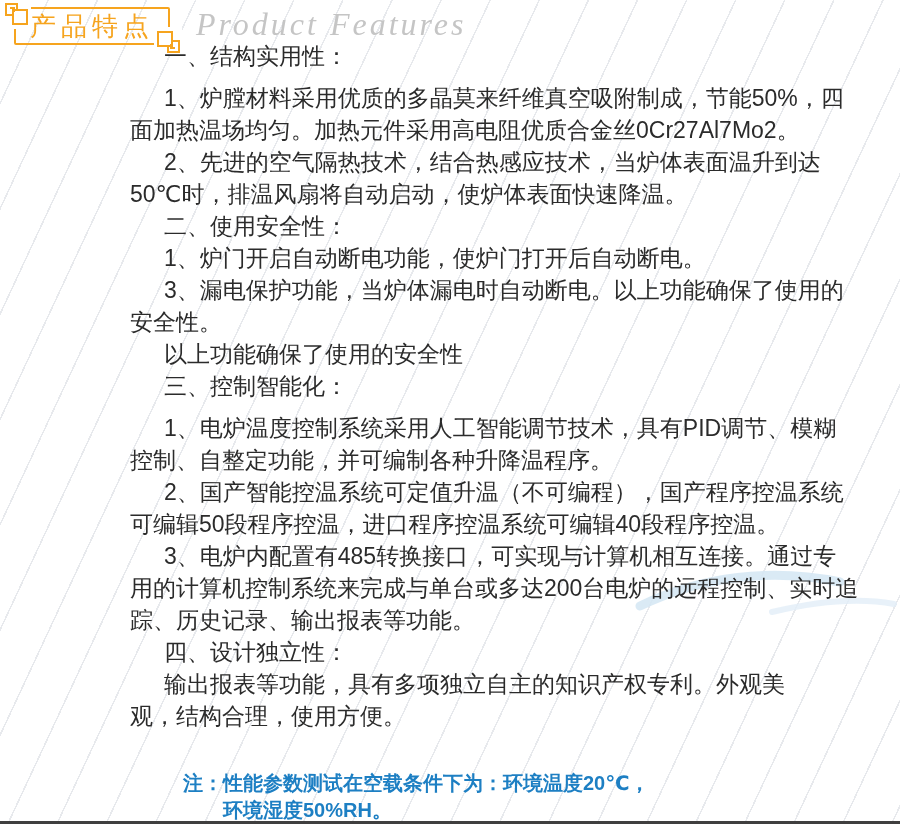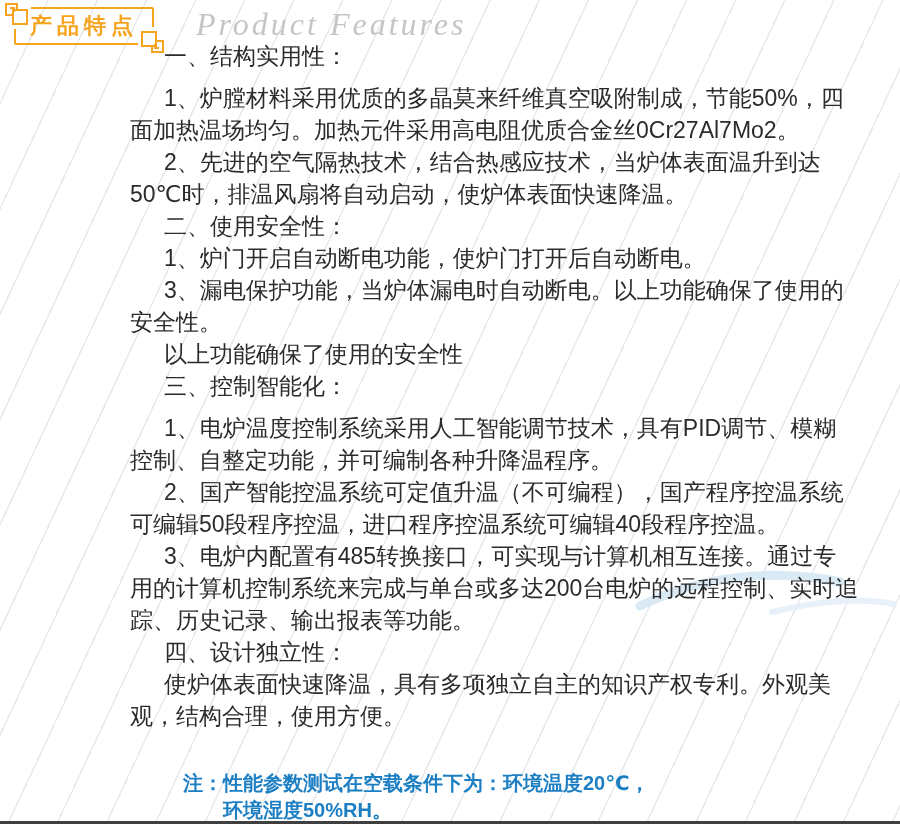--- a/index.html
+++ b/index.html
@@ -22,21 +22,21 @@
   }
 
   
   .swoosh{position:absolute;left:622px;top:560px;pointer-events:none;}
 
   
   .badge{
     position:absolute;left:14px;top:7px;
     border:2px solid #F6A41E;border-radius:2px;
     padding:1px 14px;height:32px;line-height:32px;
-    font-size:22px;font-weight:bold;color:#F6A41E;letter-spacing:5px;
+    font-size:26px;font-weight:normal;color:#F6A41E;letter-spacing:5px;
     background:transparent;white-space:nowrap;
   }
   .orn{position:absolute;}
   .orn.tl{left:-13px;top:-8px;}
   .orn.br{right:-14px;bottom:-12px;}
 
   .subtitle{
     position:absolute;left:196px;top:6px;
     font-family:"Liberation Serif","DejaVu Serif",serif;
     font-style:italic;font-size:32px;color:#c5c5c5;letter-spacing:3px;
@@ -135,21 +135,21 @@
       </div>
       <div class="block para">
         <div class="line first">3、电炉内配置有485转换接口，可实现与计算机相互连接。通过专</div>
         <div class="line">用的计算机控制系统来完成与单台或多达200台电炉的远程控制、实时追</div>
         <div class="line">踪、历史记录、输出报表等功能。</div>
       </div>
       <div class="block heading">
         <div class="line first">四、设计独立性：</div>
       </div>
       <div class="block para">
-        <div class="line first">使炉体表面快速降温，具有多项独立自主的知识产权专利。外观美</div>
+        <div class="line first">输出报表等功能，具有多项独立自主的知识产权专利。外观美</div>
         <div class="line">观，结构合理，使用方便。</div>
       </div>
     </main>
 
   <div class="note">
     <span class="note-label">注：</span>
     <div class="note-lines" id="note-lines">
         <div class="line">性能参数测试在空载条件下为：环境温度20℃，</div>
         <div class="line">环境湿度50%RH。</div>
       </div>

